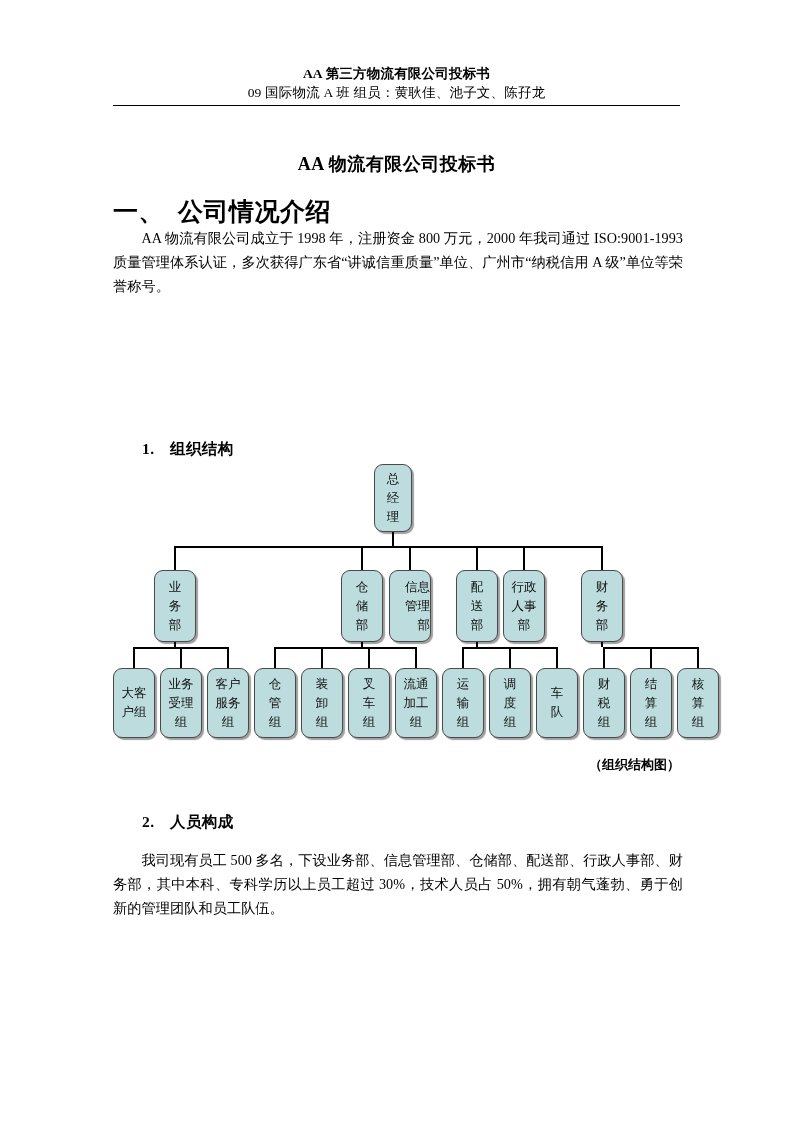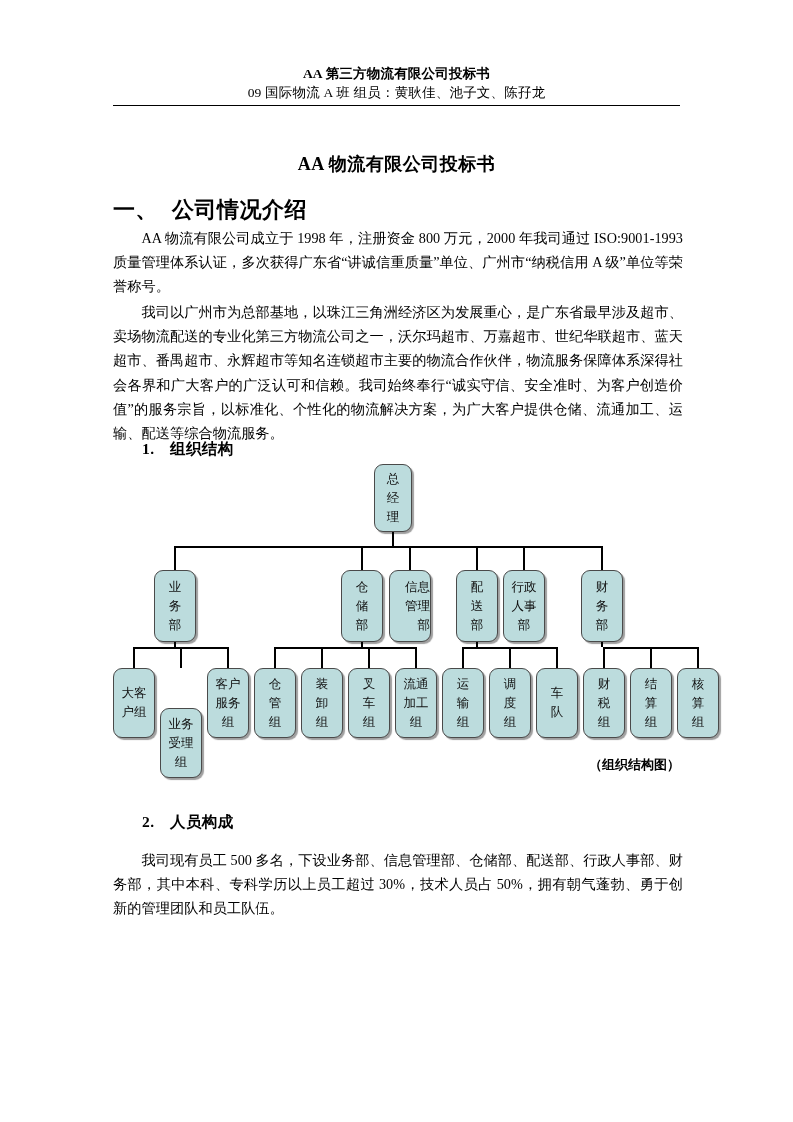--- a/index.html
+++ b/index.html
@@ -57,21 +57,21 @@
     font-size: 18px;
     font-weight: 700;
     letter-spacing: 0.5px;
   }
 
   
   .h1 {
     position: absolute;
     left: 113px;
     top: 183px;
-    font-size: 22px;
+    font-size: 25px;
     font-weight: 700;
     font-family: "Liberation Sans", "DejaVu Sans", sans-serif;
     letter-spacing: 0.5px;
     text-align: right;
   }
   .h1 .num { margin-right: 14px; }
 
   
   .para {
     position: absolute;
@@ -173,21 +173,20 @@
   </div>
   <div class="header-rule"></div>
 
   <div class="doc-title">AA 物流有限公司投标书</div>
 
   <div class="h1">
     <span class="num">一、</span><span>公司情况介绍</span>
   </div>
 
   <div class="para" id="para1">AA 物流有限公司成立于 1998 年，注册资金 800 万元，2000 年我司通过 ISO:9001-1993 质量管理体系认证，多次获得广东省“讲诚信重质量”单位、广州市“纳税信用 A 级”单位等荣誉称号。</div>
-  <div class="para" id="para2">我司以广州市为总部基地，以珠江三角洲经济区为发展重心，是广东省最早涉及超市、卖场物流配送的专业化第三方物流公司之一，沃尔玛超市、万嘉超市、世纪华联超市、蓝天超市、番禺超市、永辉超市等知名连锁超市主要的物流合作伙伴，物流服务保障体系深得社会各界和广大客户的广泛认可和信赖。我司始终奉行“诚实守信、安全准时、为客户创造价值”的服务宗旨，以标准化、个性化的物流解决方案，为广大客户提供仓储、流通加工、运输、配送等综合物流服务。</div>
 
   <div class="h2" id="h2-org">
     <span class="num">1.</span><span>组织结构</span>
   </div>
 
   <div class="orgchart">
 
   <div class="node" title="总经理" style="left: 374px; top: 4px; width: 38px; height: 68px;">
         <span>总</span>
         <span>经</span>
@@ -228,21 +227,21 @@
       <div class="conn" style="left: 173.8px; top: 86px; width: 2.4px; height: 24px;"></div>
       <div class="conn" style="left: 360.8px; top: 86px; width: 2.4px; height: 24px;"></div>
       <div class="conn" style="left: 408.8px; top: 86px; width: 2.4px; height: 24px;"></div>
       <div class="conn" style="left: 475.8px; top: 86px; width: 2.4px; height: 24px;"></div>
       <div class="conn" style="left: 522.8px; top: 86px; width: 2.4px; height: 24px;"></div>
       <div class="conn" style="left: 600.8px; top: 86px; width: 2.4px; height: 24px;"></div>
       <div class="node" title="大客户组" style="left: 113px; top: 208px; width: 42px; height: 70px;">
         <span>大客</span>
         <span>户组</span>
       </div>
-      <div class="node" title="业务受理组" style="left: 160px; top: 208px; width: 42px; height: 70px; margin-top: 40px;">
+      <div class="node" title="业务受理组" style="left: 160px; top: 208px; width: 42px; height: 70px;">
         <span>业务</span>
         <span>受理</span>
         <span>组</span>
       </div>
       <div class="node" title="客户服务组" style="left: 207px; top: 208px; width: 42px; height: 70px;">
         <span>客户</span>
         <span>服务</span>
         <span>组</span>
       </div>
       <div class="node" title="仓管组" style="left: 254px; top: 208px; width: 42px; height: 70px;">

